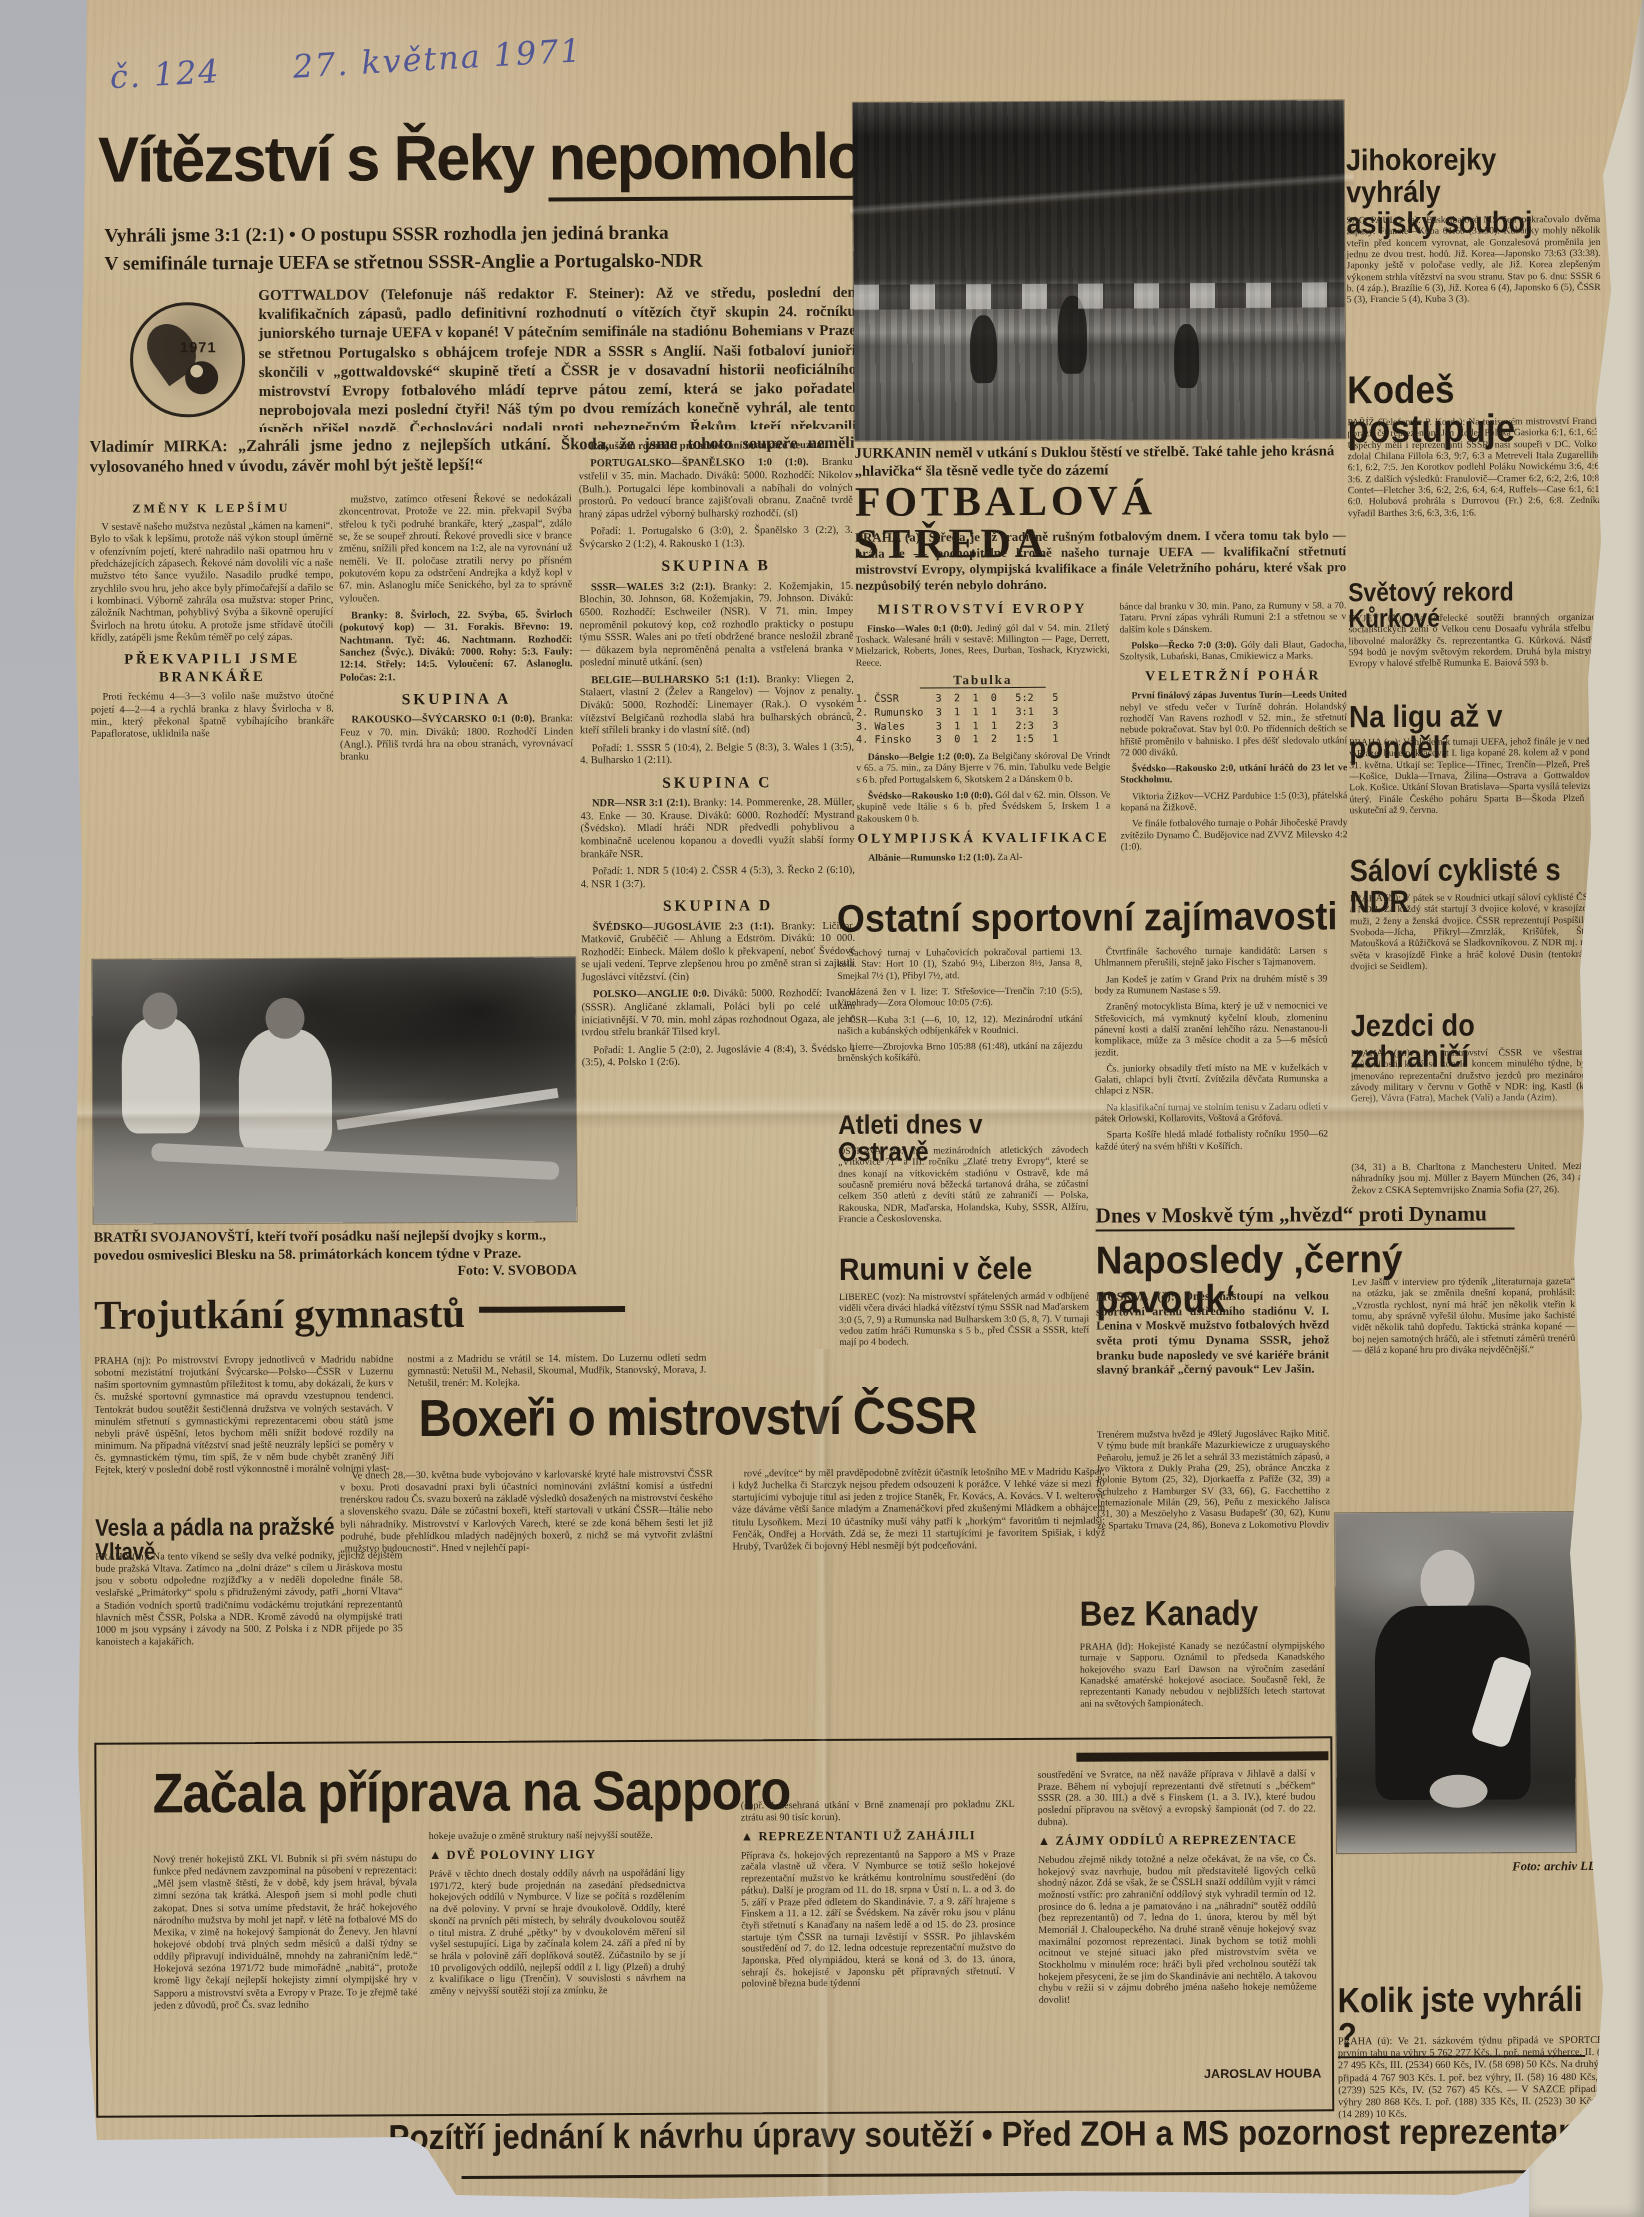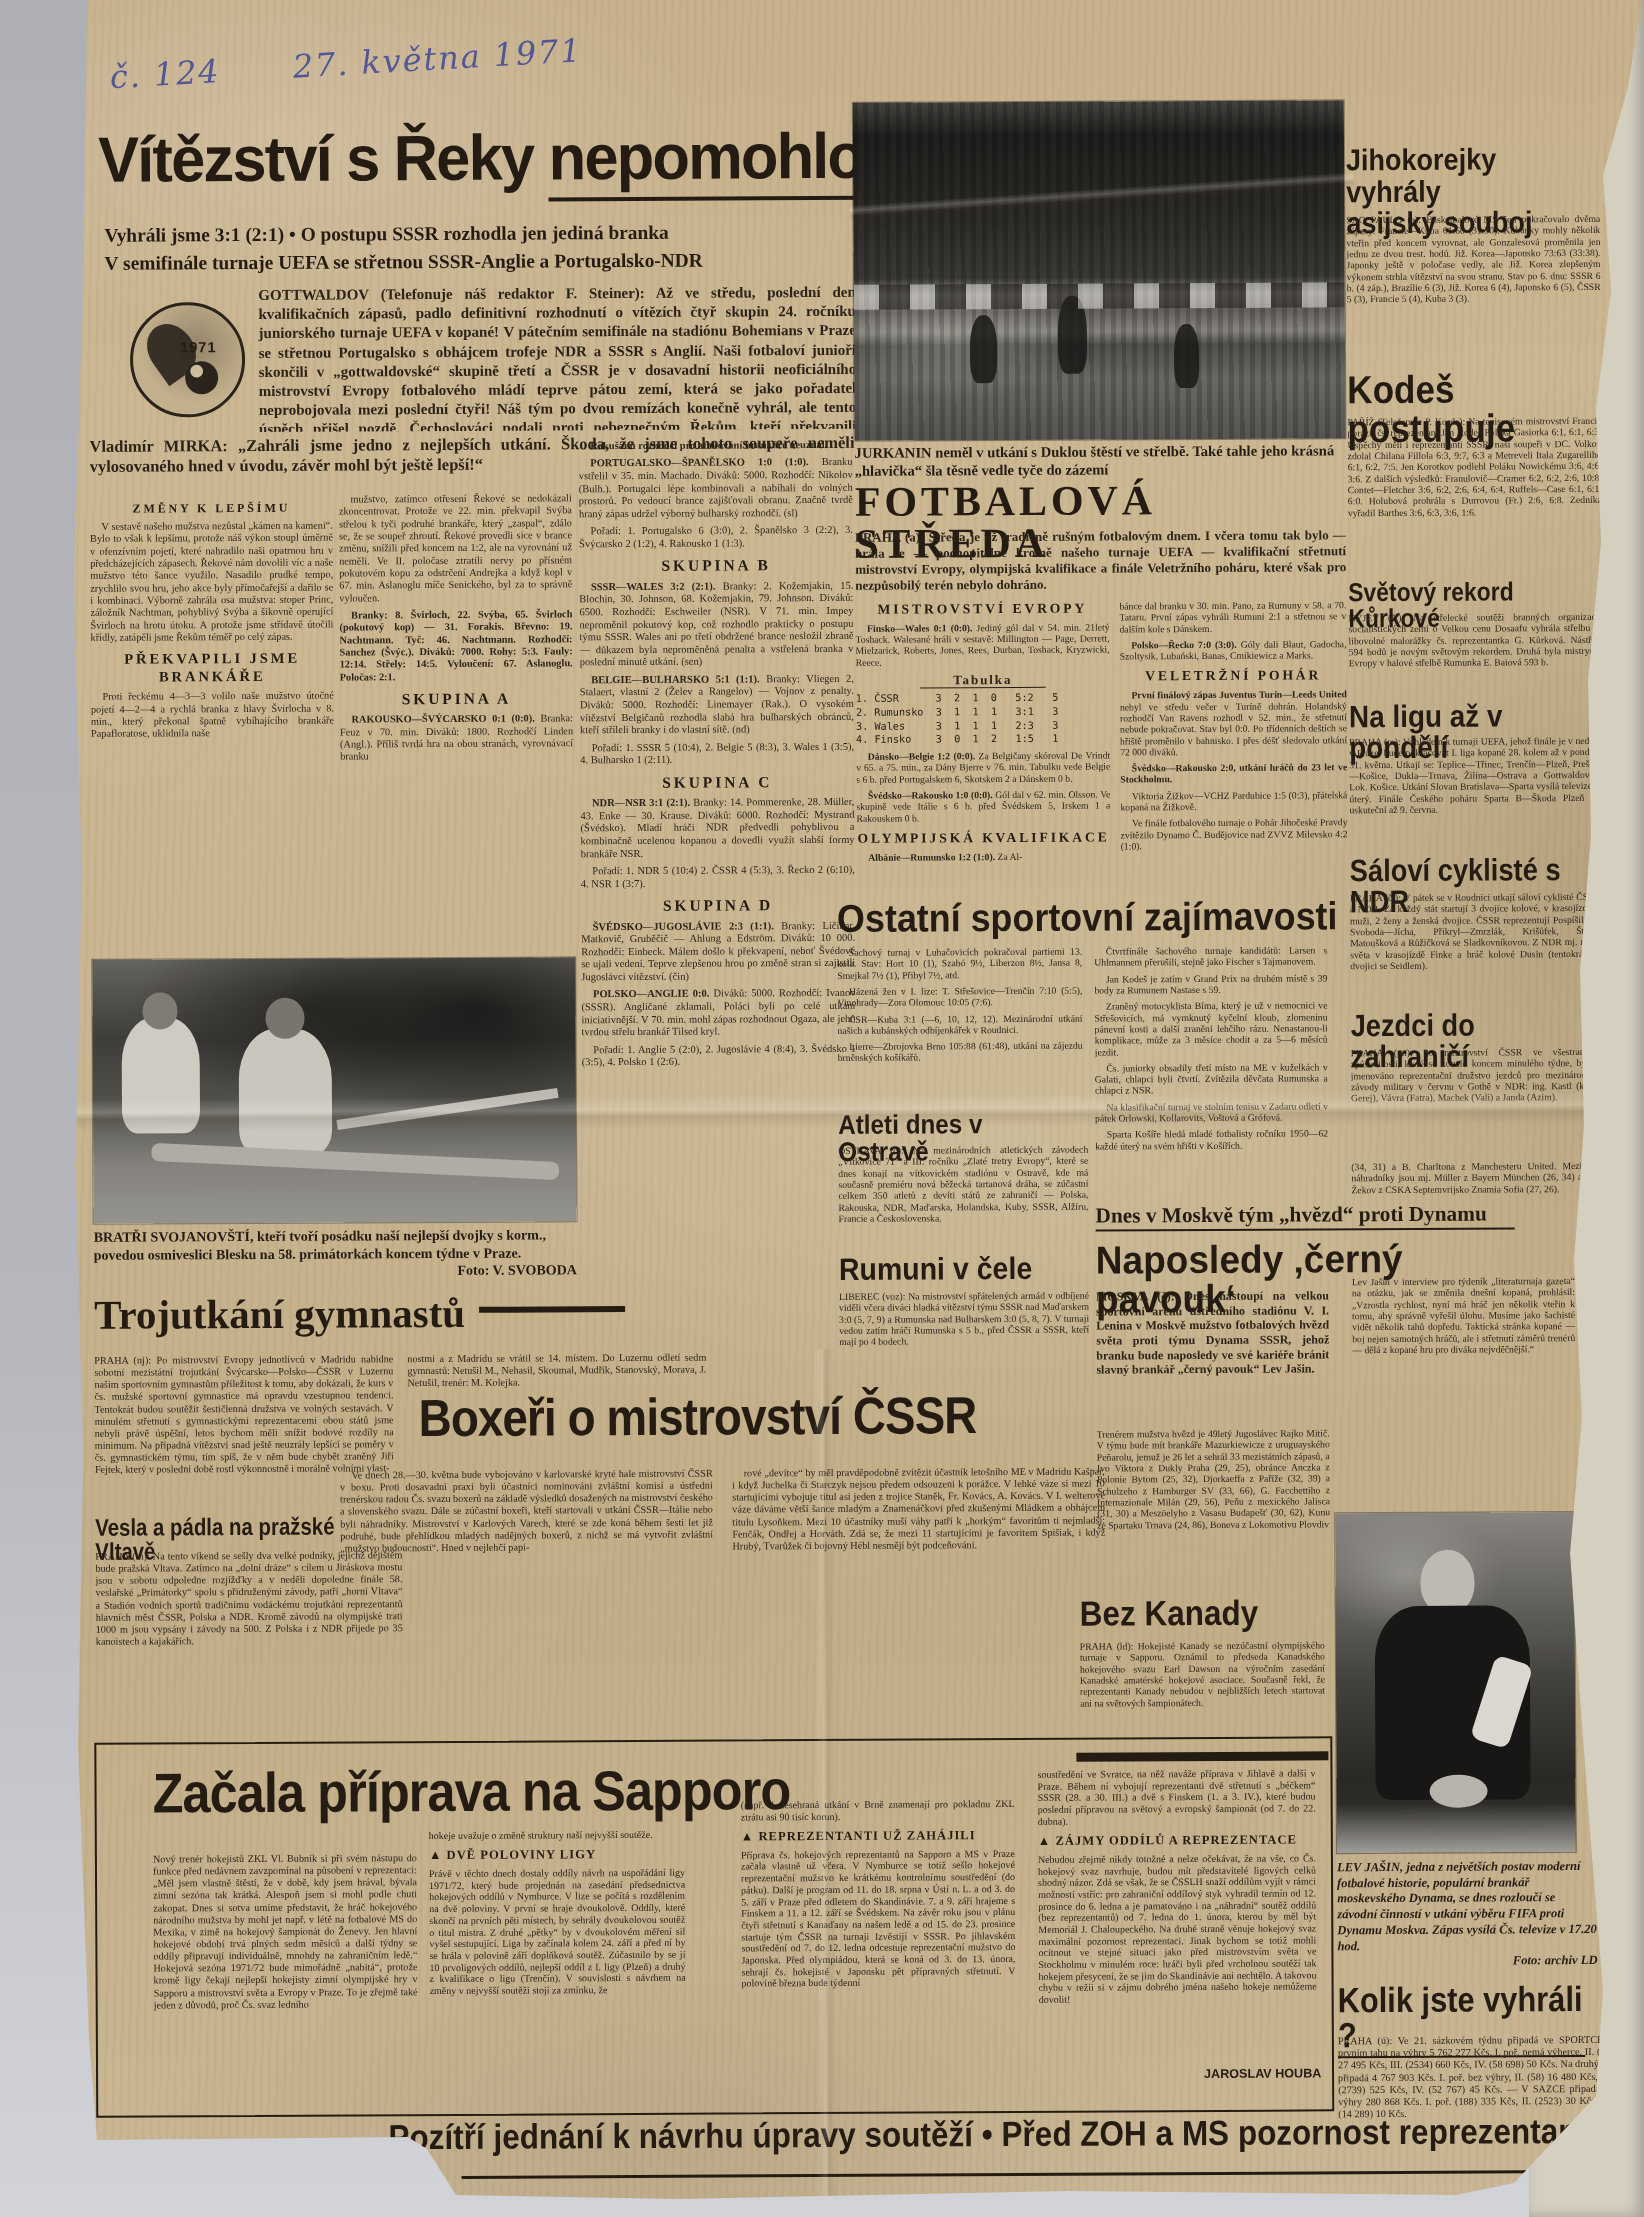--- a/index.html
+++ b/index.html
@@ -241,21 +241,20 @@
     background:
       radial-gradient(ellipse 136px 87px at 30% 18%, rgba(220,210,190,.35), transparent 70%),
       linear-gradient(180deg,#8d8574 0%,#6f6757 22%,#4a443a 48%,#2e2921 78%,#3a342b 100%);">
     <div class="abs" style="left:85px;top:37px;width:54px;height:64px;background:#c6b8a0;border-radius:50% 50% 45% 45%;"></div>
     <div class="abs" style="left:39px;top:93px;width:155px;height:194px;background:#1d1913;border-radius:28% 28% 10% 10%;"></div>
     <div class="abs" style="left:146px;top:146px;width:39px;height:87px;background:#ddd5c0;transform:rotate(18deg);border-radius:9.7px;"></div>
     <div class="abs" style="left:93px;top:262px;width:58px;height:33px;background:#c0b198;border-radius:50%;"></div>
     <div class="abs" style="left:0;top:291px;width:239px;height:49px;background:linear-gradient(180deg,transparent,#a79d88);"></div>
   </div>
   <div class="abs caption" style="left:1333px;top:1863px;width:260px;font-size:12.6px;font-style:italic;">
-    <span>LEV JAŠIN, jedna z největších postav moderní fotbalové historie, populární brankář moskevského Dynama, se dnes rozloučí se závodní činností v utkání výběru FIFA proti Dynamu Moskva. Zápas vysílá Čs. televize v 17.20 hod.</span>
     <span class="credit">Foto: archiv LD</span>
   </div>
   <div class="abs h-sans cond ul-head" style="left:1333px;top:1985px;width:281px;font-size:35px;transform:scaleX(.88);border-bottom-width:2.9px;">Kolik jste vyhráli ?</div>
   <div class="abs body" style="left:1333px;top:2038px;width:276px;height:153px;font-size:10.2px;line-height:1.2;">PRAHA (ú): Ve 21. sázkovém týdnu připadá ve SPORTCE v prvním tahu na výhry 5 762 277 Kčs. I. poř. nemá výherce, II. (42) 27 495 Kčs, III. (2534) 660 Kčs, IV. (58 698) 50 Kčs. Na druhý tah připadá 4 767 903 Kčs. I. poř. bez výhry, II. (58) 16 480 Kčs, III. (2739) 525 Kčs, IV. (52 767) 45 Kčs. — V SAZCE připadá na výhry 280 868 Kčs. I. poř. (188) 335 Kčs, II. (2523) 30 Kčs, III. (14 289) 10 Kčs.</div>
 
   <div class="abs h-serif" style="left:93px;top:1291px;width:718px;font-size:41px;">
     <span>Trojutkání gymnastů</span><span class="rule-after" style="width:146px;"></span>
   </div>
   <div class="abs body" style="left:93px;top:1351px;width:299px;height:309px;font-size:10.2px;line-height:1.19;">PRAHA (nj): Po mistrovství Evropy jednotlivců v Madridu nabídne sobotní mezistátní trojutkání Švýcarsko—Polsko—ČSSR v Luzernu našim sportovním gymnastům příležitost k tomu, aby dokázali, že kurs v čs. mužské sportovní gymnastice má opravdu vzestupnou tendenci. Tentokrát budou soutěžit šestičlenná družstva ve volných sestavách. V minulém střetnutí s gymnastickými reprezentacemi obou států jsme nebyli právě úspěšní, letos bychom měli snížit bodové rozdíly na minimum. Na případná vítězství snad ještě neuzrály lepšící se poměry v čs. gymnastickém týmu, tím spíš, že v něm bude chybět zraněný Jiří Fejtek, který v poslední době rostl výkonnostně i morálně volními vlast-</div>
   <div class="abs body" style="left:406px;top:1351px;width:299px;height:74px;font-size:10.2px;line-height:1.19;">nostmi a z Madridu se vrátil se 14. místem. Do Luzernu odletí sedm gymnastů: Netušil M., Nehasil, Skoumal, Mudřík, Stanovský, Morava, J. Netušil, trenér: M. Kolejka.</div>

